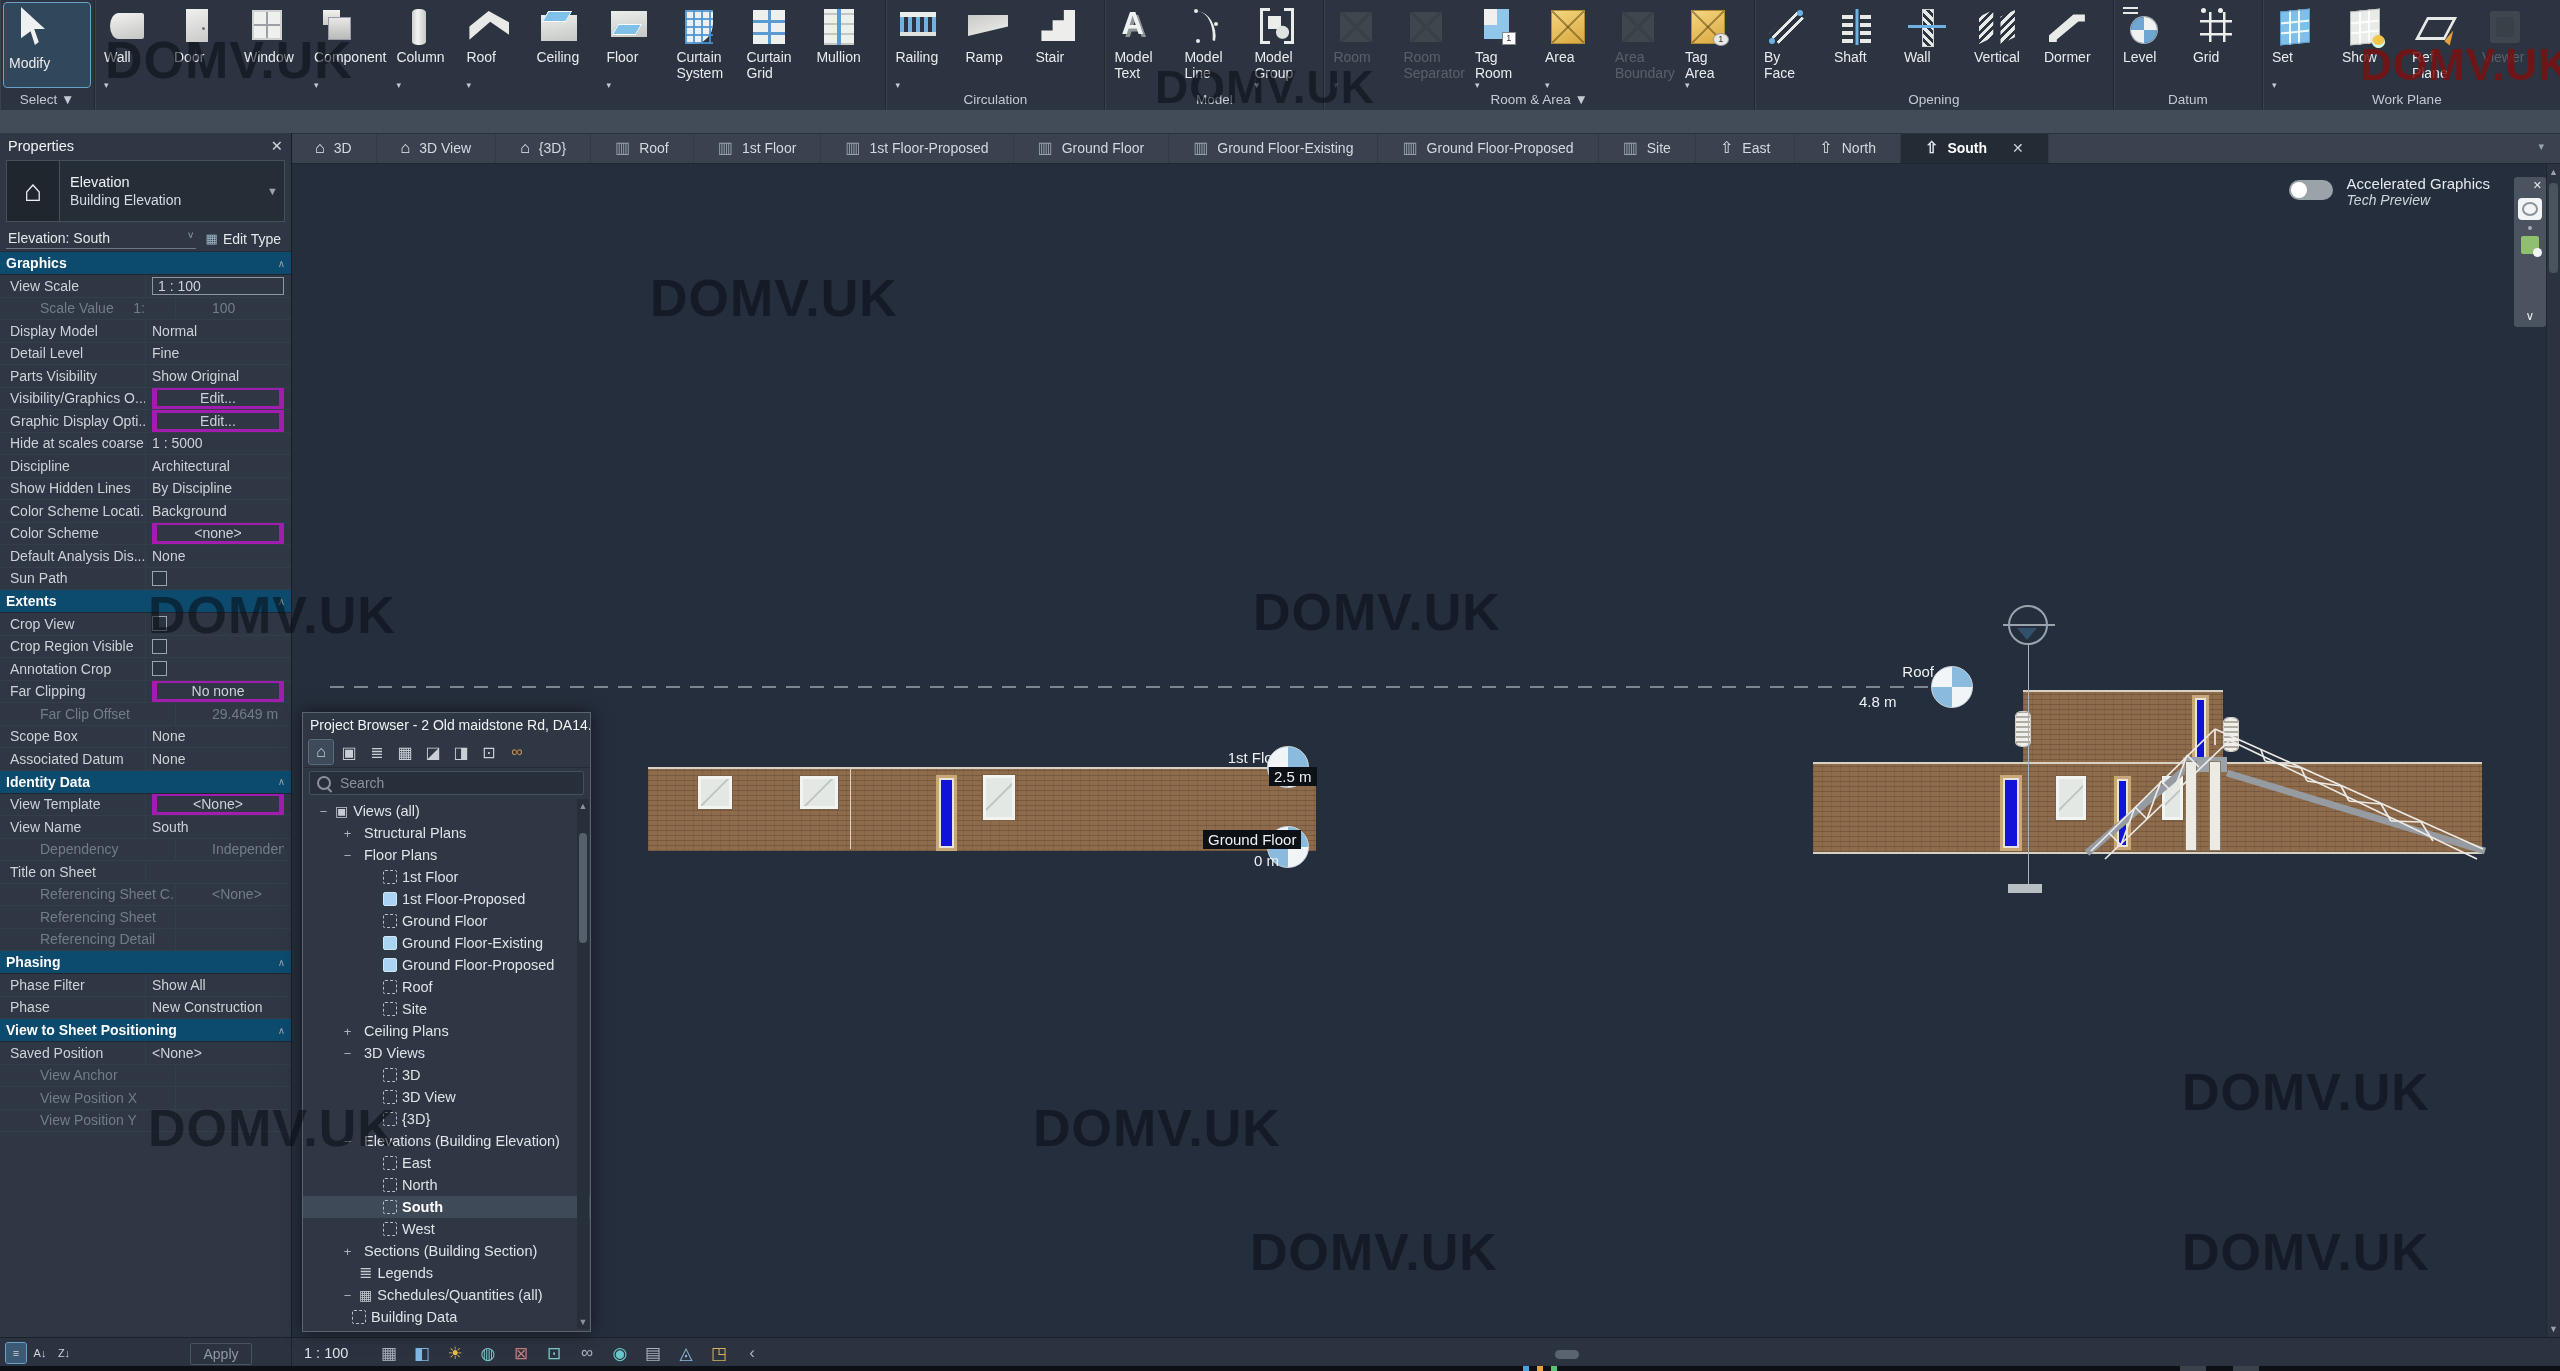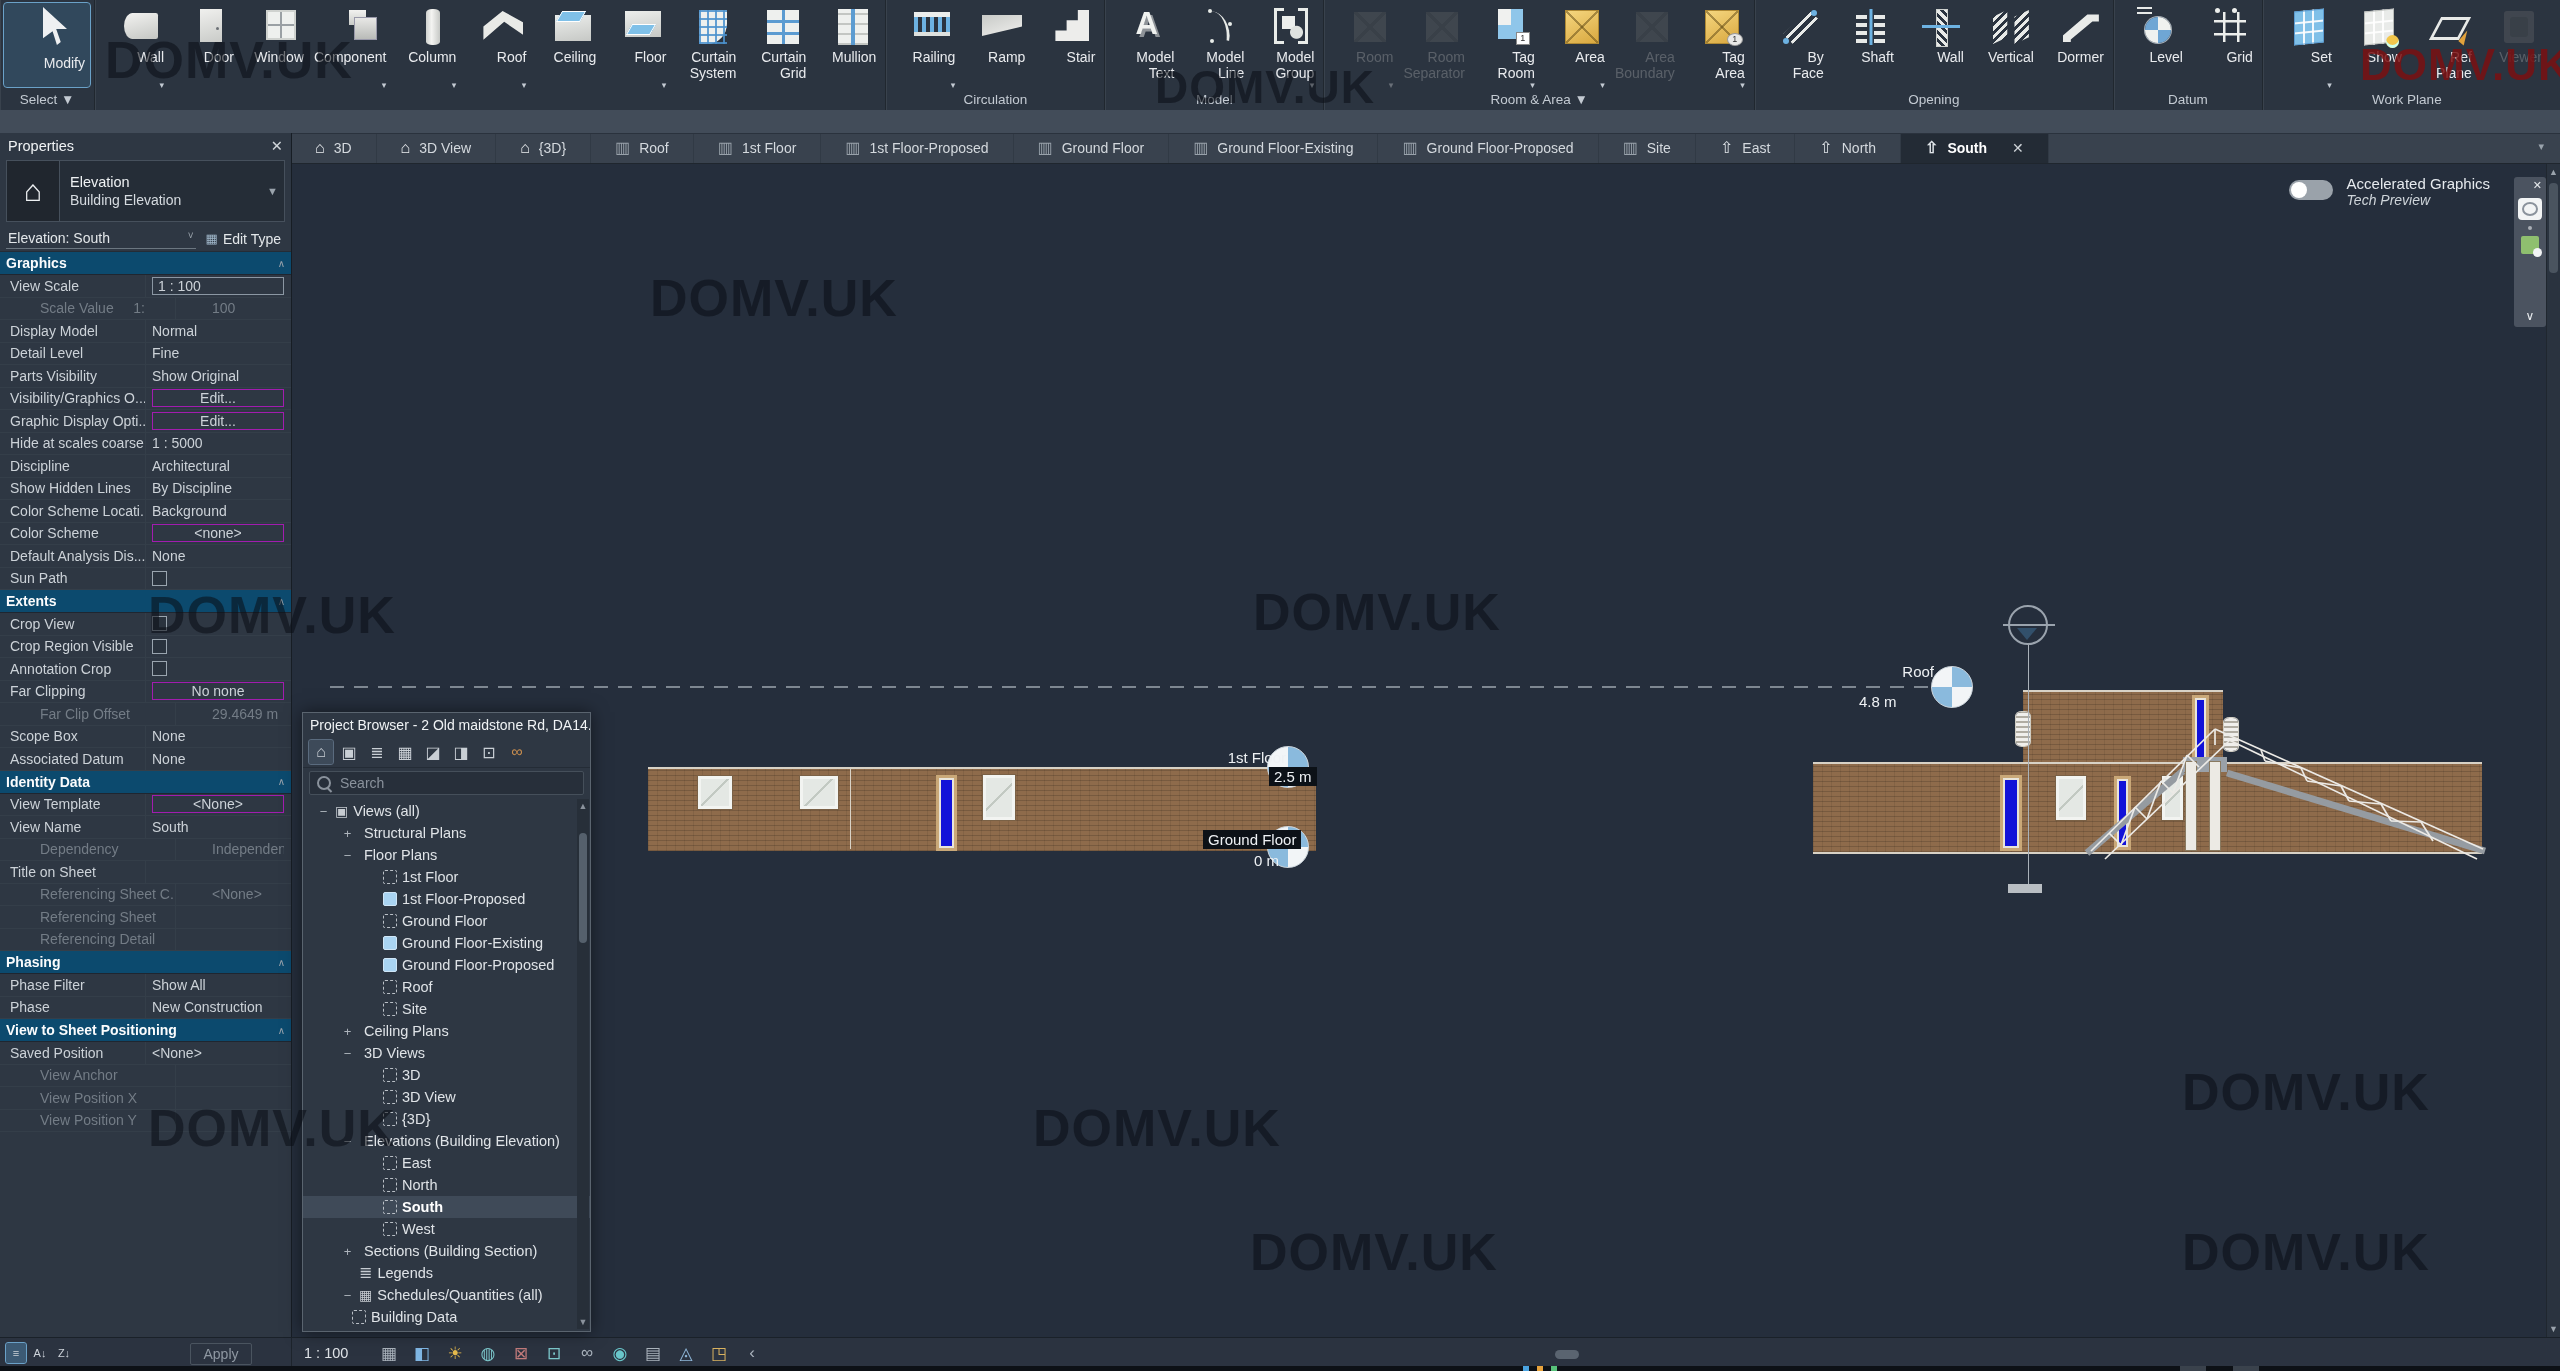--- a/index.html
+++ b/index.html
@@ -5,21 +5,21 @@
   html,body{margin:0;padding:0;background:#11161c;}
   .app{position:relative;width:2560px;height:1371px;background:#252e3c;overflow:hidden;
        font-family:"Liberation Sans",sans-serif;color:#d7dbe0;-webkit-user-select:none;}
 
   
   .ribbon{position:absolute;left:0;top:0;right:0;height:110px;background:#2b3440;display:flex;z-index:10;}
   .rgroup{position:relative;display:flex;flex-direction:column;border-right:1px solid #20272f;
           box-shadow:inset 1px 0 0 #39424d;padding:0 4px;flex:none;}
   .rbuttons{flex:1;display:flex;align-items:flex-start;padding-top:3px;}
   .rgroup-label{height:21px;line-height:21px;text-align:center;font-size:13.5px;color:#c3cad2;white-space:nowrap;padding:0 8px;}
-  .rbtn{min-width:60px;padding:2px 5px 0 5px;display:flex;flex-direction:column;align-items:flex-end;border-radius:3px;cursor:pointer;}
+  .rbtn{min-width:60px;padding:2px 5px 0 5px;display:flex;flex-direction:column;align-items:flex-start;border-radius:3px;cursor:pointer;}
   .rbtn .rlabel{font-size:14px;line-height:16px;color:#e9ebee;text-align:center;white-space:nowrap;}
   .rbtn .rlabel.l2{min-height:16px;}
   .rbtn .caret{display:none;font-size:9px;color:#c3cad2;line-height:8px;}
   .rbtn.dd .caret{display:block;}
   .rbtn.selected{outline:1px solid #6aa1c8;background:#31485c;}
   .rbtn.big{min-width:76px;}
   .rbtn.big .ricon{width:54px;height:50px;}
   .rbtn.disabled{opacity:.4;filter:grayscale(.7);}
   .rbtn.disabled .rlabel{color:#9aa2ab;}
 
@@ -157,21 +157,21 @@
   .edit-type .eticon{color:#9fb6c9;font-size:13px;}
   .prows{flex:1;overflow:hidden;border-top:1px solid #242c36;}
   .psection{height:22px;display:flex;align-items:center;background:#0c4a6e;border-bottom:1px solid #1f2630;}
   .psection .ptitle{font-weight:bold;color:#fbfcfd;padding-left:6px;font-size:14px;}
   .psection .pcollapse{margin-left:auto;padding-right:6px;color:#9aa3ac;font-size:10px;}
   .prow{height:21.5px;display:flex;align-items:stretch;border-bott om:1px solid #343e49;border-bottom:1px solid #343e49;}
   .plabel{width:135px;flex:none;display:flex;align-items:center;padding-left:10px;color:#ccd2d8;overflow:hidden;white-space:nowrap;}
   .pvalue{flex:1;border-left:1px solid #343e49;display:flex;align-items:center;padding:2px 7px 2px 6px;overflow:hidden;}
   .pv{color:#ccd2d8;white-space:nowrap;overflow:hidden;}
   .prow.field .pv{flex:1;border:1px solid #8b97a3;background:#2e3743;height:16px;line-height:16px;padding:0 5px;}
-  .prow.btn .pv{flex:1;border:1px solid #a21caf;background:#2e3743;height:16px;line-height:16px;text-align:center;}
+  .prow.btn .pv{flex:1;border:5px solid #a21caf;background:#2e3743;height:16px;line-height:16px;text-align:center;}
   .prow.check .pv{width:13px;height:13px;border:1px solid #9aa5af;background:#2a333e;flex:none;}
   .prow.disabled .plabel,.prow.disabled .pv{color:#737c86;margin-left:30px;}
 
   
   .statusbar{position:absolute;left:0;right:0;bottom:0;height:33px;background:#2b3340;border-top:1px solid #1a2129;z-index:14;}
   .sort-icons{position:absolute;left:6px;top:5px;display:flex;gap:4px;}
   .sico{width:20px;height:20px;border-radius:2px;display:flex;align-items:center;justify-content:center;font-size:11px;color:#cdd3d9;}
   .sico.active{background:#3c5a74;outline:1px solid #6aa1c8;}
   .apply-btn{position:absolute;left:190px;top:5px;width:60px;height:20px;border:1px solid #4a545f;color:#8f98a2;
     display:flex;align-items:center;justify-content:center;font-size:14px;border-radius:2px;}

